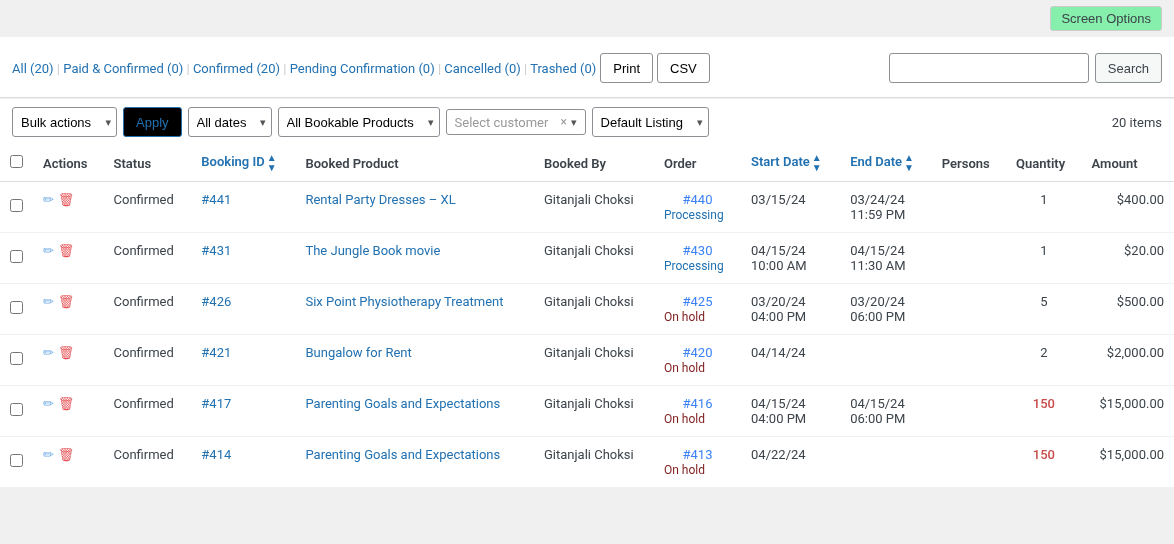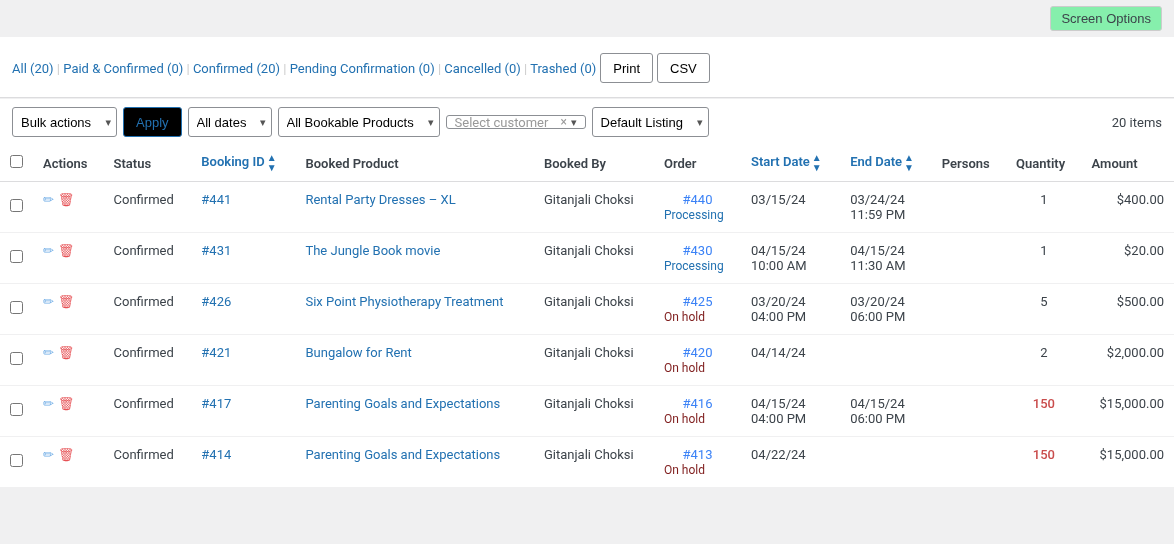--- a/index.html
+++ b/index.html
@@ -13,21 +13,21 @@
     .search-input { border: 1px solid #8c8f94; border-radius: 3px; padding: 4px 8px; height: 30px; width: 200px; font-size: 13px; }
     .search-btn { background: #f6f7f7; border: 1px solid #8c8f94; border-radius: 3px; padding: 4px 12px; height: 30px; cursor: pointer; font-size: 13px; color: #3c434a; }
     .controls-bar { background: #fff; padding: 8px 12px; display: flex; align-items: center; gap: 6px; border-top: 1px solid #f0f0f1; }
     .apply-btn { background: #000000; border: 1px solid #2271b1; color: #2271b1; border-radius: 3px; padding: 4px 12px; height: 30px; cursor: pointer; font-size: 13px; }
     .apply-filters-btn { background: #fff; border: 1px solid #2271b1; color: #2271b1; border-radius: 3px; padding: 4px 14px; height: 30px; cursor: pointer; font-size: 13px; }
     .print-btn, .csv-btn { background: #fff; border: 1px solid #8c8f94; border-radius: 3px; padding: 4px 12px; height: 30px; cursor: pointer; font-size: 13px; }
     .items-count { margin-left: auto; font-size: 13px; color: #3c434a; }
     .select-wrapper { position: relative; display: inline-flex; align-items: center; }
     .select-wrapper select { appearance: none; border: 1px solid #8c8f94; border-radius: 3px; padding: 4px 24px 4px 8px; height: 30px; font-size: 13px; background: #fff; cursor: pointer; outline: none; }
     .select-wrapper::after { content: "▾"; position: absolute; right: 6px; pointer-events: none; font-size: 11px; color: #555; }
-    .customer-select { border: 1px solid #8c8f94; border-radius: 3px; padding: 4px 8px; height: 14px; font-size: 13px; background: #fff; display: inline-flex; align-items: center; gap: 4px; min-width: 140px; }
+    .customer-select { border: 1px solid #8c8f94; border-radius: 3px; padding: 4px 8px; height: 26px; font-size: 13px; background: #fff; display: inline-flex; align-items: center; gap: 4px; min-width: 140px; }
     .customer-select-x { color: #999; cursor: pointer; font-size: 12px; }
     .customer-select-arrow { color: #555; font-size: 11px; margin-left: auto; }
     .table-container { background: #fff; margin: 0; }
     table { width: 100%; border-collapse: collapse; }
     thead th { background: #fff; border-bottom: 1px solid #dcdcde; padding: 8px 10px; text-align: left; font-size: 13px; font-weight: 600; color: #3c434a; white-space: nowrap; }
     thead th.sortable { cursor: pointer; color: #2271b1; }
     thead th .sort-arrows { font-size: 10px; margin-left: 2px; display: inline-flex; flex-direction: column; vertical-align: middle; line-height: 1; }
     tbody tr { border-bottom: 1px solid #f0f0f1; }
     tbody td { padding: 10px 10px; vertical-align: top; font-size: 13px; color: #3c434a; }
     .checkbox-col { width: 30px; text-align: center; vertical-align: middle !important; }
@@ -59,20 +59,24 @@
 
   <div class="top-section">
     <div class="header-row">
       <div class="status-filter-row">
 
         <span id="status-links-container"><a href="#" class="status-link">All (20)</a><span class="status-separator"> | </span><a href="#" class="status-link">Paid &amp; Confirmed (0)</a><span class="status-separator"> | </span><a href="#" class="status-link">Confirmed (20)</a><span class="status-separator"> | </span><a href="#" class="status-link">Pending Confirmation (0)</a><span class="status-separator"> | </span><a href="#" class="status-link">Cancelled (0)</a><span class="status-separator"> | </span><a href="#" class="status-link">Trashed (0)</a></span>
 
         <button class="print-btn">Print</button>
         <button class="csv-btn">CSV</button>
       </div>
+      <div class="search-area">
+        <input type="text" class="search-input" placeholder="" style="">
+        <button class="search-btn">Search</button>
+      </div>
     </div>
   </div>
 
   <div class="controls-bar">
     <div class="select-wrapper">
       <select>
         <option>Bulk actions</option>
         <option>Delete</option>
       </select>
     </div>

